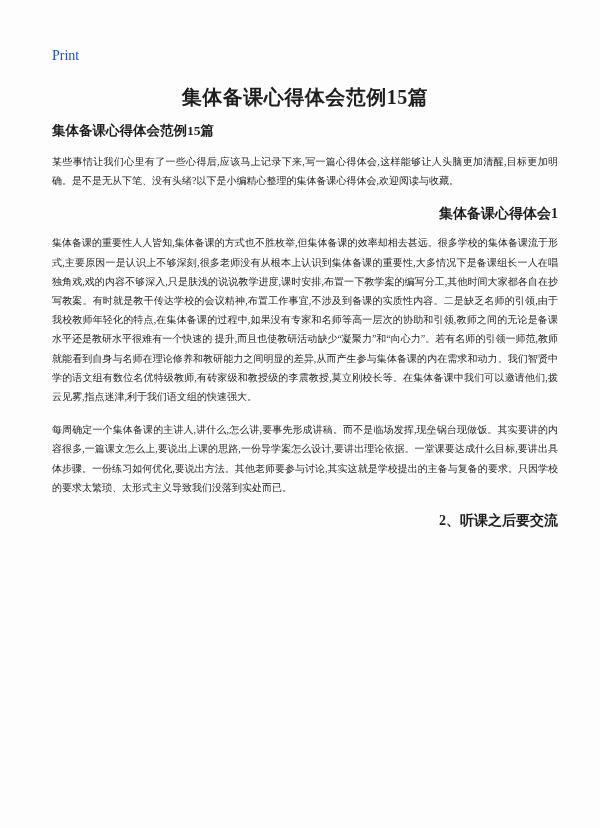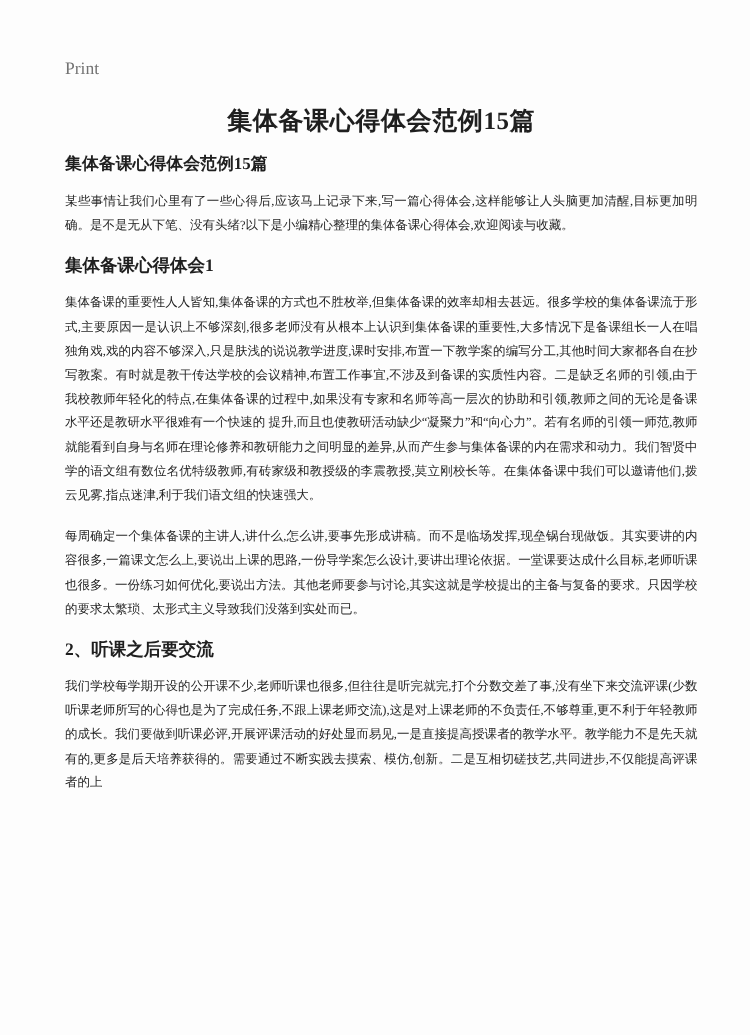--- a/index.html
+++ b/index.html
@@ -16,21 +16,21 @@
     background: #fdfdfd;
     color: #1f1f1f;
     font-family: "Liberation Serif", "DejaVu Serif", serif;
     padding: 46px 42px 0 52px;
     overflow: hidden;
   }
   .print-link {
     display: inline-block;
     font-size: 14px;
     line-height: 14px;
-    color: #737373;
+    color: #1d4ed8;
     text-decoration: none;
     cursor: pointer;
   }
   .doc-title {
     font-size: 20px;
     line-height: 26px;
     font-weight: bold;
     text-align: center;
     margin: 20px 0 12px 0;
     letter-spacing: 0.5px;
@@ -46,39 +46,39 @@
     line-height: 19.2px;
     text-align: justify;
     margin: 0 0 14px 0;
     word-break: break-all;
   }
   .section-heading {
     font-size: 14px;
     line-height: 19px;
     font-weight: bold;
     margin: 0 0 10px 0;
+    text-align: right;
   }
 </style>
 </head>
 <body>
 
 <div class="page">
 
   <a class="print-link">Print</a>
 
   <h1 class="doc-title">集体备课心得体会范例15篇</h1>
 
   <h2 class="doc-subtitle">集体备课心得体会范例15篇</h2>
 
   <p class="para">某些事情让我们心里有了一些心得后,应该马上记录下来,写一篇心得体会,这样能够让人头脑更加清醒,目标更加明确。是不是无从下笔、没有头绪?以下是小编精心整理的集体备课心得体会,欢迎阅读与收藏。</p>
 
   <h3 class="section-heading">集体备课心得体会1</h3>
 
   <p class="para">集体备课的重要性人人皆知,集体备课的方式也不胜枚举,但集体备课的效率却相去甚远。很多学校的集体备课流于形式,主要原因一是认识上不够深刻,很多老师没有从根本上认识到集体备课的重要性,大多情况下是备课组长一人在唱独角戏,戏的内容不够深入,只是肤浅的说说教学进度,课时安排,布置一下教学案的编写分工,其他时间大家都各自在抄写教案。有时就是教干传达学校的会议精神,布置工作事宜,不涉及到备课的实质性内容。二是缺乏名师的引领,由于我校教师年轻化的特点,在集体备课的过程中,如果没有专家和名师等高一层次的协助和引领,教师之间的无论是备课水平还是教研水平很难有一个快速的 提升,而且也使教研活动缺少“凝聚力”和“向心力”。若有名师的引领一师范,教师就能看到自身与名师在理论修养和教研能力之间明显的差异,从而产生参与集体备课的内在需求和动力。我们智贤中学的语文组有数位名优特级教师,有砖家级和教授级的李震教授,莫立刚校长等。在集体备课中我们可以邀请他们,拨云见雾,指点迷津,利于我们语文组的快速强大。</p>
 
 
-  <p class="para">每周确定一个集体备课的主讲人,讲什么,怎么讲,要事先形成讲稿。而不是临场发挥,现垒锅台现做饭。其实要讲的内容很多,一篇课文怎么上,要说出上课的思路,一份导学案怎么设计,要讲出理论依据。一堂课要达成什么目标,老师听课也很多。一份练习如何优化,要说出方法。其他老师要参与讨论,其实这就是学校提出的主备与复备的要求。只因学校的要求太繁琐、太形式主义导致我们没落到实处而已。</p>
+  <p class="para">每周确定一个集体备课的主讲人,讲什么,怎么讲,要事先形成讲稿。而不是临场发挥,现垒锅台现做饭。其实要讲的内容很多,一篇课文怎么上,要说出上课的思路,一份导学案怎么设计,要讲出理论依据。一堂课要达成什么目标,要讲出具体步骤。一份练习如何优化,要说出方法。其他老师要参与讨论,其实这就是学校提出的主备与复备的要求。只因学校的要求太繁琐、太形式主义导致我们没落到实处而已。</p>
 
   <h3 class="section-heading">2、听课之后要交流</h3>
 
-  <p class="para">我们学校每学期开设的公开课不少,老师听课也很多,但往往是听完就完,打个分数交差了事,没有坐下来交流评课(少数听课老师所写的心得也是为了完成任务,不跟上课老师交流),这是对上课老师的不负责任,不够尊重,更不利于年轻教师的成长。我们要做到听课必评,开展评课活动的好处显而易见,一是直接提高授课者的教学水平。教学能力不是先天就有的,更多是后天培养获得的。需要通过不断实践去摸索、模仿,创新。二是互相切磋技艺,共同进步,不仅能提高评课者的上</p>
 
 </div>
 
 </body></html>

